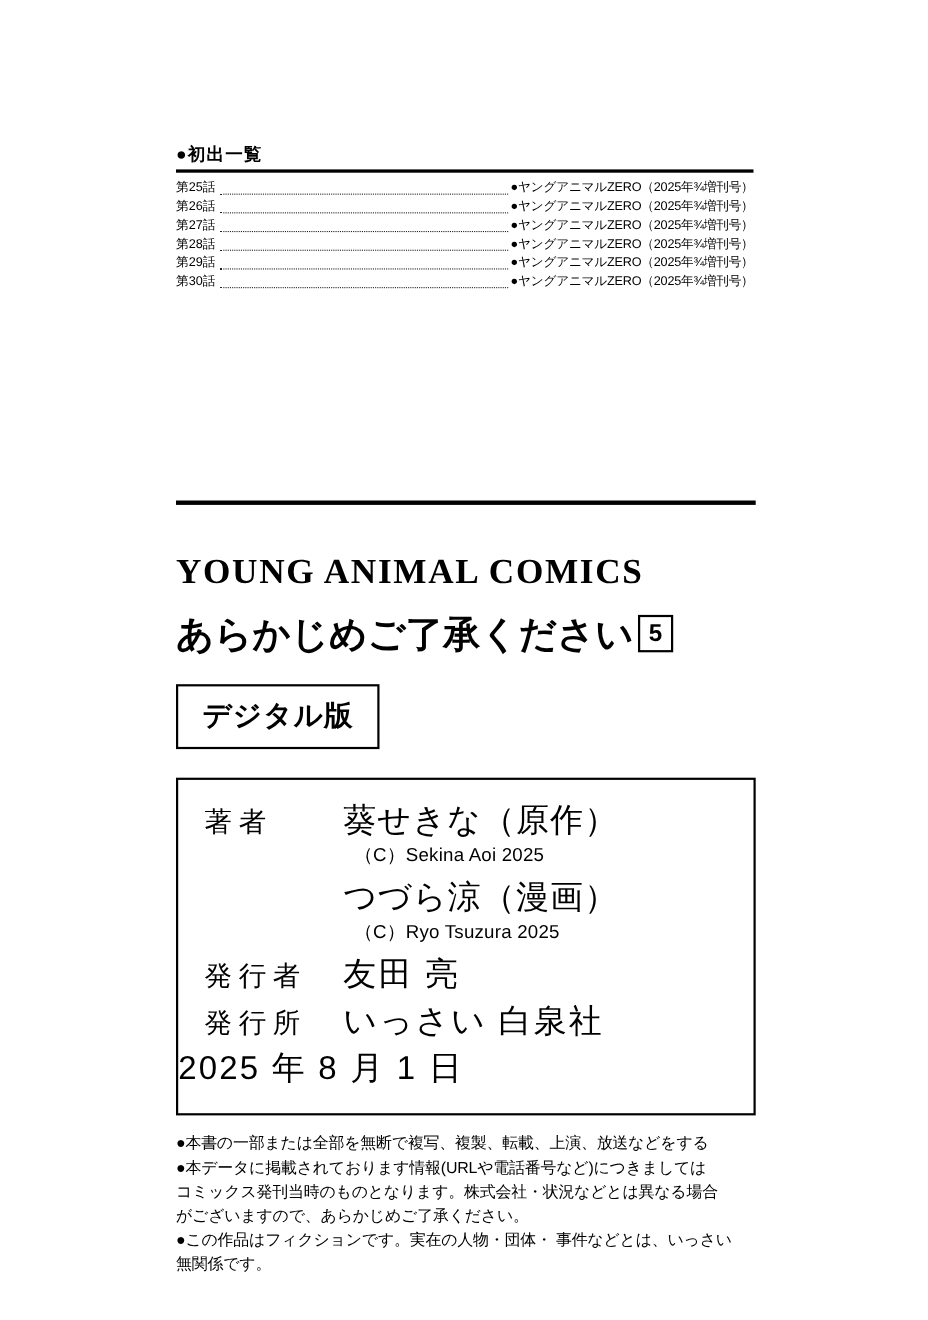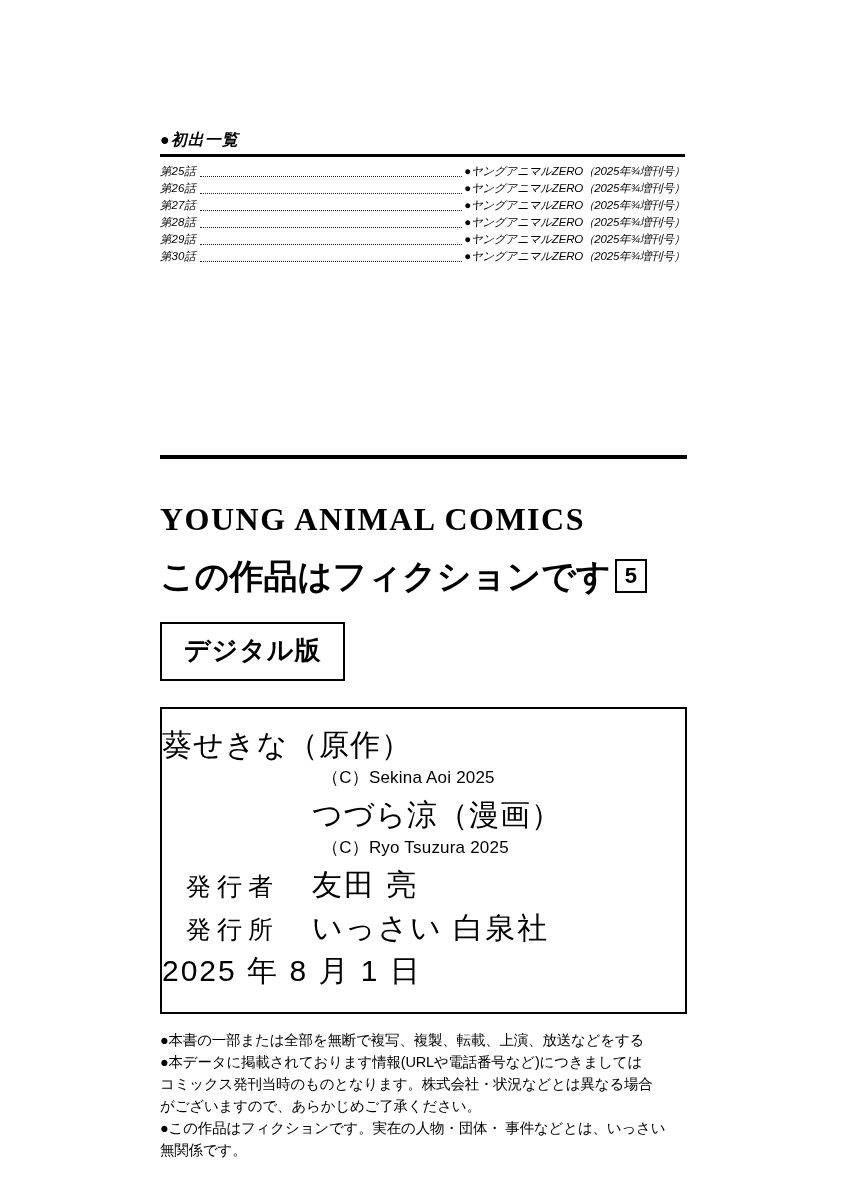--- a/index.html
+++ b/index.html
@@ -21,21 +21,20 @@
     width: 844px;
     height: 1200px;
   }
 
   
   .firstpub {
     position: absolute;
     left: 160px;
     top: 130px;
     width: 525px;
-    font-style: italic;
   }
   .firstpub-title {
     font-size: 16px;
     font-weight: bold;
     letter-spacing: 1px;
     padding-bottom: 3px;
   }
   .firstpub-rule {
     border-bottom: 3px solid #000;
     width: 100%;
@@ -199,28 +198,29 @@
       <span class="fp-src">●ヤングアニマルZERO（2025年¾増刊号）</span>
     </div>
   </div>
 
   <div class="colophon">
     <div class="thick-rule"></div>
 
     <div class="series-label">YOUNG  ANIMAL  COMICS</div>
 
     <div class="book-title-row">
-      <span class="book-title">この作品はフィクションです</span>
+      <span class="book-title">あらかじめご了承ください</span>
       <span class="vol-box">5</span>
     </div>
 
     <div class="edition-box">デジタル版</div>
 
     <div class="info-box">
       <div class="info-row tight">
+        <span class="info-label">著者</span>
         <span class="info-value">葵せきな（原作）</span>
       </div>
       <div class="info-sub">（C）Sekina Aoi 2025</div>
 
       <div class="info-row tight">
         <span class="info-label"></span>
         <span class="info-value">つづら涼（漫画）</span>
       </div>
       <div class="info-sub">（C）Ryo Tsuzura 2025</div>
 

